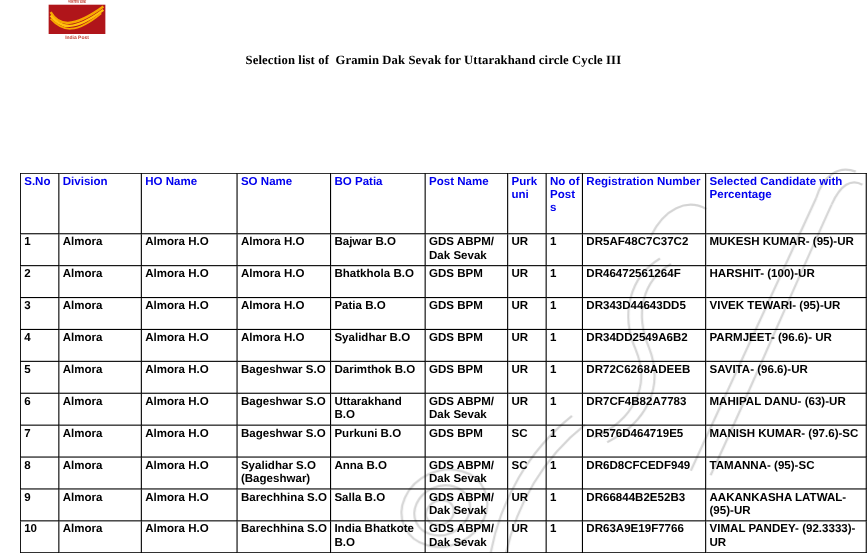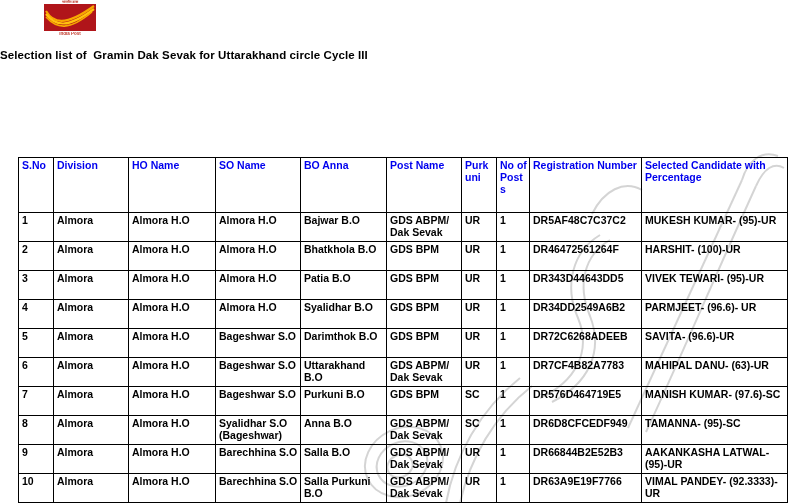--- a/index.html
+++ b/index.html
@@ -12,22 +12,22 @@
   }
   
   .logo{position:absolute;left:42px;top:0;width:56px;height:40px;text-align:center;}
   .logo .cap{display:block;color:#c0392b;font-weight:bold;line-height:4px;white-space:nowrap;overflow:hidden;}
   .logo .cap-top{font-size:3.5px;height:4px;}
   .logo .cap-bottom{font-size:4.5px;height:5px;margin-top:0.5px;}
   .logo-svg{display:block;margin:0 auto;}
   
   .title{
     position:absolute;left:0;width:100%;
-    text-align:left;font-weight:bold;font-size:11.5px;color:#000;
-    white-space:pre-wrap;letter-spacing:0.1px;
+    text-align:center;font-weight:bold;font-size:11.5px;color:#000;
+    white-space:pre-wrap;letter-spacing:0.1px;font-family:Liberation Serif, serif;
   }
   .title.l1{top:49px;}
   .title.l2{top:76px;}
   
   .watermark{position:absolute;left:0;top:0;width:788px;height:503px;pointer-events:none;z-index:1;}
   
   table.sel{
     position:absolute;left:18px;top:157px;z-index:2;
     border-collapse:collapse;table-layout:fixed;
     width:769px;
@@ -92,21 +92,21 @@
         <col style="width: 33px;">
         <col style="width: 112px;">
         <col style="width: 146px;">
       </colgroup>
     <thead>
       <tr>
           <th>S.No</th>
           <th>Division</th>
           <th>HO Name</th>
           <th>SO Name</th>
-          <th>BO Anna</th>
+          <th>BO Patia</th>
           <th>Post Name</th>
           <th>Purkuni</th>
           <th>No of Posts</th>
           <th>Registration Number</th>
           <th>Selected Candidate with Percentage</th>
         </tr>
     </thead>
     <tbody>
         <tr>
           <td>1</td>
@@ -214,21 +214,21 @@
           <td>UR</td>
           <td>1</td>
           <td>DR66844B2E52B3</td>
           <td>AAKANKASHA LATWAL- (95)-UR</td>
         </tr>
         <tr>
           <td>10</td>
           <td>Almora</td>
           <td>Almora H.O</td>
           <td>Barechhina S.O</td>
-          <td>Salla Purkuni B.O</td>
+          <td>India Bhatkote B.O</td>
           <td>GDS ABPM/ Dak Sevak</td>
           <td>UR</td>
           <td>1</td>
           <td>DR63A9E19F7766</td>
           <td>VIMAL PANDEY- (92.3333)-UR</td>
         </tr>
       </tbody>
   </table>
 
 </div>

